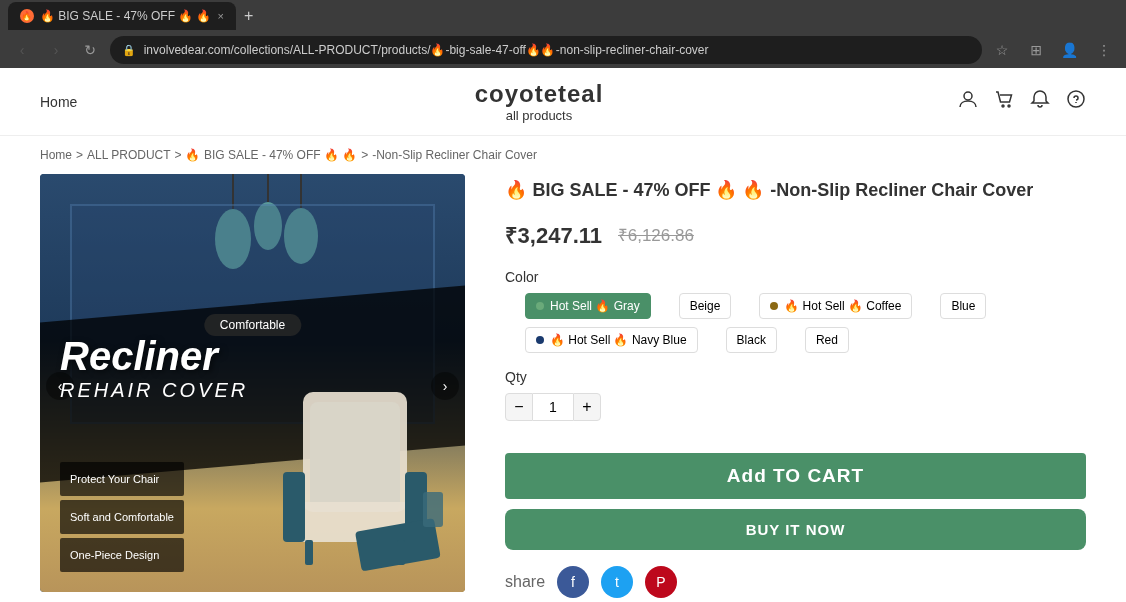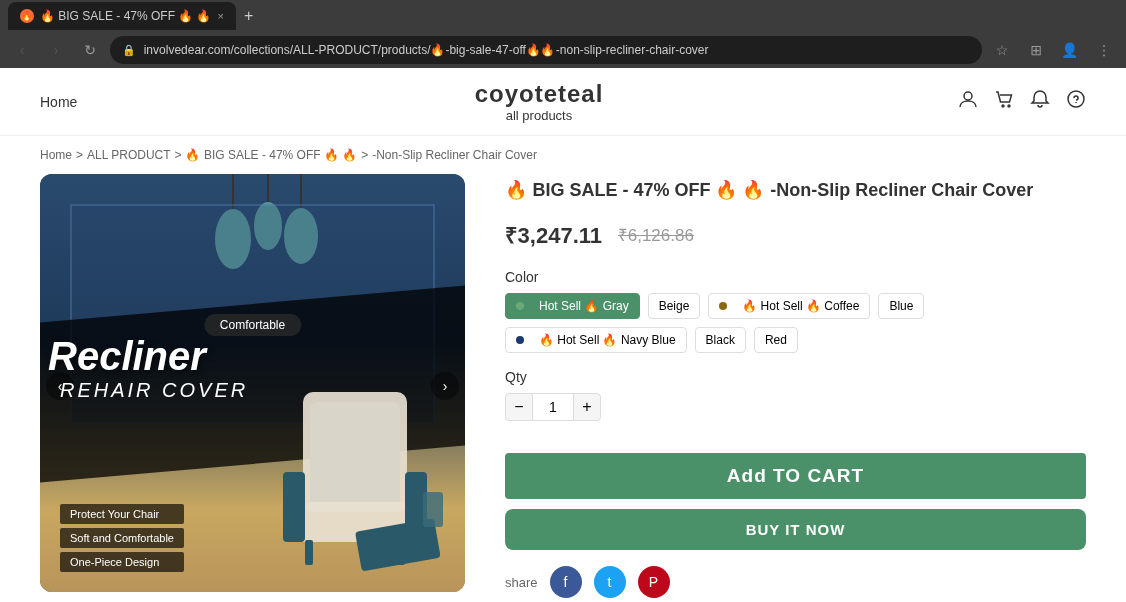--- a/index.html
+++ b/index.html
@@ -33,55 +33,55 @@
 
     
     .breadcrumb { padding: 12px 40px; font-size: 12px; color: #666; display: flex; align-items: center; gap: 4px; }
     .breadcrumb a { color: #666; text-decoration: none; }
 
     
     .product-container { display: flex; padding: 0 40px 20px; gap: 40px; }
 
     
     .product-image-area { position: relative; width: 425px; flex-shrink: 0; }
-    .product-main-image { width: 425px; height: 418px; background: linear-gradient(135deg, #1a3a5c 0%, #2563a8 30%, #1e4d7b 60%, #8b6914 100%); border-radius: 12px; position: relative; overflow: hidden; display: flex; align-items: flex-end; justify-content: center; }
+    .product-main-image { width: 425px; height: 418px; background: linear-gradient(135deg, #1a3a5c 0%, #2563a8 30%, #1e4d7b 60%, #8b6914 100%); border-radius: 4px; position: relative; overflow: hidden; display: flex; align-items: flex-end; justify-content: center; }
     
     .scene-bg { position: absolute; inset: 0; background: linear-gradient(180deg, #2a4a6e 0%, #1e3a5a 40%, #c8a860 80%, #b8945a 100%); }
 
     
     .product-labels { position: absolute; bottom: 20px; left: 20px; display: flex; flex-direction: column; gap: 4px; }
-    .product-label { background: rgba(0,0,0,0.65); color: #fff; font-size: 11px; padding: 4px 10px; border-radius: 2px; }
+    .product-label { background: rgba(0,0,0,0.65); color: #fff; font-size: 11px; padding: 11px 10px; border-radius: 2px; }
     
     .img-nav-prev, .img-nav-next { position: absolute; top: 50%; transform: translateY(-50%); background: rgba(0,0,0,0.4); border: none; color: #fff; width: 28px; height: 28px; border-radius: 50%; cursor: pointer; font-size: 14px; display: flex; align-items: center; justify-content: center; }
     .img-nav-prev { left: 6px; }
     .img-nav-next { right: 6px; }
 
     
     .product-info { flex: 1; padding-top: 4px; }
     .product-title-main { font-size: 18px; font-weight: 600; color: #333; margin-bottom: 16px; line-height: 1.4; }
     .price-row { display: flex; align-items: center; gap: 16px; margin-bottom: 20px; }
     .price-current { font-size: 22px; font-weight: 600; color: #333; }
     .price-original { font-size: 17px; color: #999; text-decoration: line-through; }
     .color-section { margin-bottom: 16px; }
     .color-label { font-size: 14px; color: #333; margin-bottom: 8px; font-weight: 500; }
     .color-options { display: flex; flex-wrap: wrap; gap: 8px; }
-    .color-btn { border: 1px solid #ddd; border-radius: 4px; padding: 5px 10px; font-size: 12px; background: #fff; cursor: pointer; display: flex; align-items: center; gap: 15px; }
+    .color-btn { border: 1px solid #ddd; border-radius: 4px; padding: 5px 10px; font-size: 12px; background: #fff; cursor: pointer; display: flex; align-items: center; gap: 6px; margin-left: 20px; }
     .color-btn.selected { border-color: #4a9068; background: #4a9068; color: #fff; }
     .color-dot { width: 8px; height: 8px; border-radius: 50%; }
     .qty-section { margin-bottom: 32px; }
     .qty-label { font-size: 14px; color: #333; margin-bottom: 8px; font-weight: 500; }
     .qty-controls { display: flex; align-items: center; gap: 0; }
     .qty-btn { width: 28px; height: 28px; border: 1px solid #ddd; background: #f5f5f5; cursor: pointer; font-size: 16px; display: flex; align-items: center; justify-content: center; }
     .qty-btn:first-child { border-radius: 4px 0 0 4px; }
     .qty-btn:last-child { border-radius: 0 4px 4px 0; }
     .qty-input { width: 40px; height: 28px; border: 1px solid #ddd; border-left: none; border-right: none; text-align: center; font-size: 14px; background: #fff; }
     .add-to-cart-btn { width: 100%; padding: 12px; background: #4a9068; color: #fff; border: none; border-radius: 4px; font-size: 19px; font-weight: 600; cursor: pointer; margin-bottom: 10px; letter-spacing: 1px; }
     .buy-now-btn { width: 100%; padding: 12px; background: #4a9068; color: #fff; border: none; border-radius: 8px; font-size: 15px; font-weight: 600; cursor: pointer; letter-spacing: 1px; }
     .share-row { display: flex; align-items: center; gap: 12px; margin-top: 16px; }
-    .share-label { font-size: 13px; color: #666; }
+    .share-label { font-size: 16px; color: #666; }
     .share-btn { width: 32px; height: 32px; border-radius: 50%; display: flex; align-items: center; justify-content: center; color: #fff; font-size: 14px; cursor: pointer; border: none; }
     .share-facebook { background: #3b5998; }
     .share-twitter { background: #1da1f2; }
     .share-pinterest { background: #bd081c; }
 
     
     .page::-webkit-scrollbar { width: 6px; }
     .page::-webkit-scrollbar-track { background: #f1f1f1; }
     .page::-webkit-scrollbar-thumb { background: #ccc; border-radius: 3px; }
   </style>
@@ -176,21 +176,21 @@
           <line x1="148" y1="0" x2="148" y2="45" stroke="#333" stroke-width="2"></line>
           <ellipse cx="148" cy="62" rx="17" ry="28" fill="#5a9a9a"></ellipse>
         </svg>
 
         <div style="position:absolute;top:30px;left:30px;right:30px;height:220px;border:2px solid rgba(100,150,200,0.3);background:rgba(40,70,110,0.3)"></div>
 
         <div style="position:absolute;top:130px;left:0;right:0;height:160px;background:rgba(0,0,0,0.75);transform:skewY(-5deg)"></div>
 
         <div style="position:absolute;top:140px;left:50%;transform:translateX(-50%);background:rgba(40,40,40,0.8);border-radius:20px;padding:4px 16px;color:#fff;font-size:12px;z-index:10">Comfortable</div>
 
-        <div style="position:absolute;top:160px;left:8px;color:#fff;font-size:40px;font-weight:900;font-style:italic;z-index:10;text-shadow:2px 2px 6px rgba(0,0,0,0.6)">Recliner</div>
+        <div style="position:absolute;top:160px;left:20px;color:#fff;font-size:40px;font-weight:900;font-style:italic;z-index:10;text-shadow:2px 2px 6px rgba(0,0,0,0.6)">Recliner</div>
 
         <div style="position:absolute;top:205px;left:20px;color:#fff;font-size:20px;font-weight:400;font-style:italic;letter-spacing:3px;z-index:10;text-transform:uppercase">REHAIR COVER</div>
 
         <svg style="position:absolute;bottom:10px;right:10px" width="200" height="220" viewBox="0 0 200 220">
 
           <rect x="55" y="40" width="90" height="110" rx="8" fill="#2a5a6a"></rect>
 
           <rect x="48" y="30" width="104" height="120" rx="10" fill="#e8e0d0" opacity="0.92"></rect>
 
           <rect x="42" y="140" width="116" height="40" rx="6" fill="#e8e0d0" opacity="0.92"></rect>

